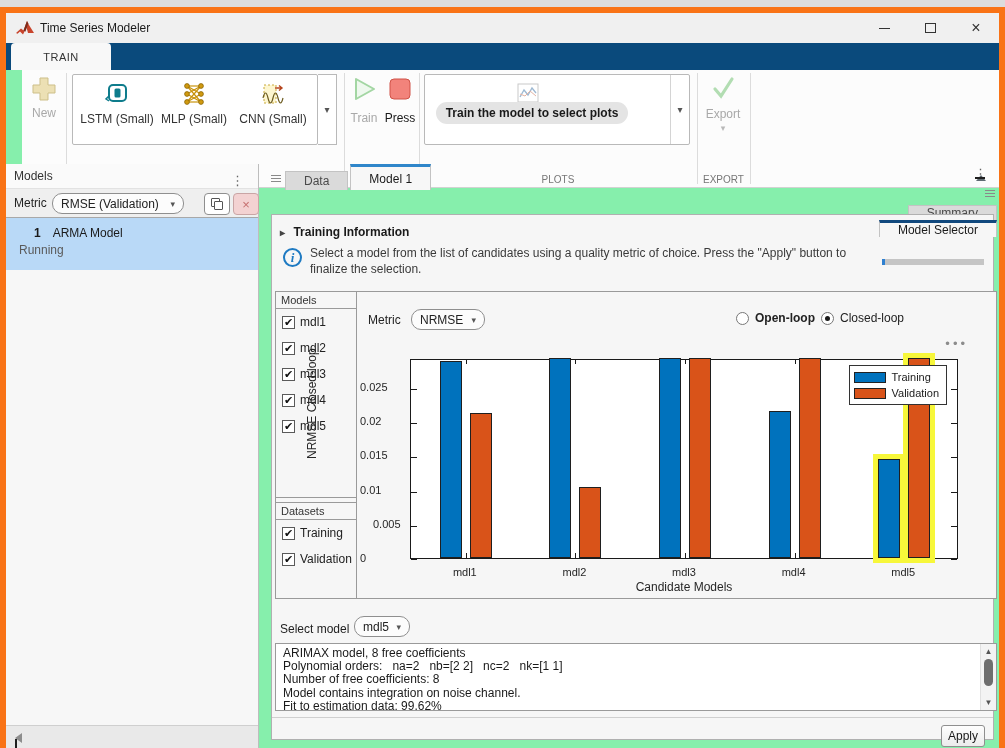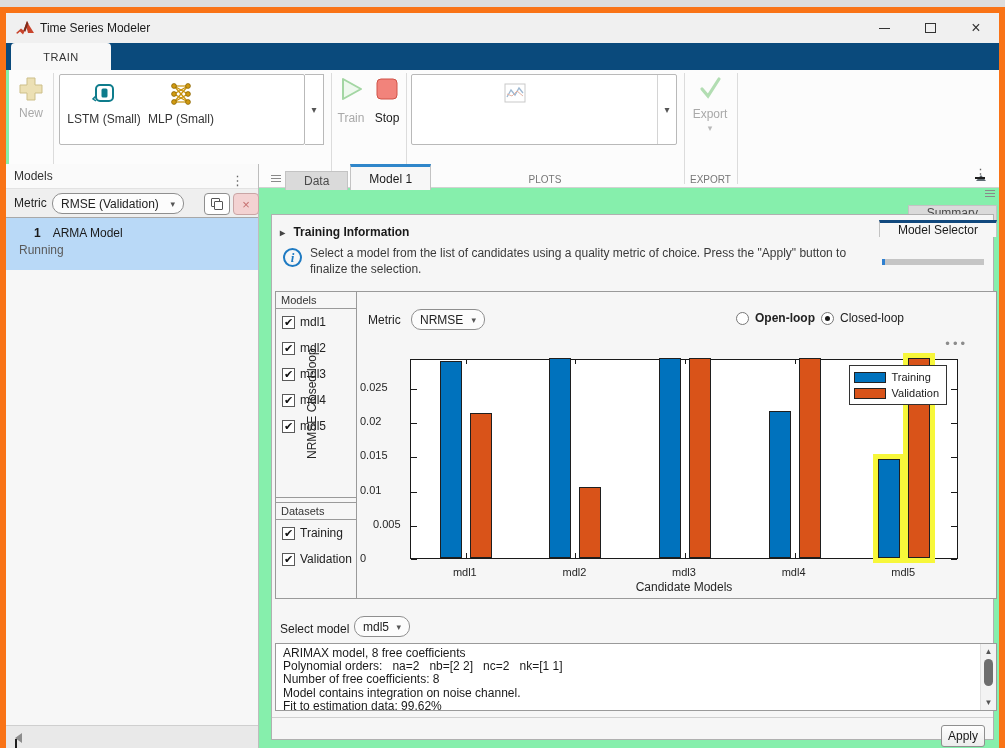--- a/index.html
+++ b/index.html
@@ -17,21 +17,21 @@
   .maxbox { width:11px; height:10px; border:1px solid #333; }
   .closex { font-size:16px; line-height:1; }
 
   
   #tabstrip { position:absolute; left:0; top:30px; right:0; height:27px; background:#0a4a7c; }
   .ribbon-tab { position:absolute; left:5px; bottom:0; width:100px; height:27px; background:#f8f8f8;
                 border-radius:4px 4px 0 0; display:flex; align-items:center; justify-content:center;
                 font-size:11px; letter-spacing:.5px; color:#333; }
 
   
-  #ribbon { position:absolute; left:3px; top:57px; right:0; height:118px; background:#fcfcfc;
+  #ribbon { position:absolute; left:16px; top:57px; right:0; height:118px; background:#fcfcfc;
             border-bottom:1px solid #d2d2d2; }
   .rib-sep { position:absolute; top:3px; bottom:3px; width:1px; background:#dcdcdc; }
   .sec-label { position:absolute; bottom:2px; font-size:10px; color:#767676; text-align:center; }
   .rib-btn-label { font-size:12px; text-align:center; }
   .disabled-label { color:#a9a9a9; }
   .gallery { position:absolute; top:4px; height:71px; background:#fff; border:1px solid #b9b9b9; border-radius:2px; }
   .gal-item { position:absolute; top:0; height:100%; text-align:center; }
   .gal-item .gicon { margin-top:7px; }
   .gal-item .glabel { margin-top:3px; font-size:12px; color:#333; }
   .gal-arrow { position:absolute; right:0; top:0; bottom:0; width:19px; border-left:1px solid #d4d4d4;
@@ -220,48 +220,57 @@
         <div class="glabel">MLP (Small)</div>
       </div>
       <div class="gal-item" style="left:6px;width:76px;">
         <svg class="gicon" width="26" height="24" viewBox="0 0 26 24">
           <rect x="5" y="3" width="17" height="16" rx="4" fill="none" stroke="#0e7c8c" stroke-width="2"></rect>
           <rect x="10.5" y="6.5" width="6" height="9" rx="1.5" fill="#0e7c8c"></rect>
           <path d="M5 14 l-3 3 l3 2" fill="none" stroke="#0e7c8c" stroke-width="1.5"></path>
         </svg>
         <div class="glabel">LSTM (Small)</div>
       </div>
+      <div class="gal-item" style="left:160px;width:80px;">
+        <svg class="gicon" width="26" height="24" viewBox="0 0 26 24">
+          <rect x="4" y="3" width="12" height="18" fill="#fdf6d0" stroke="#c8a93c" stroke-dasharray="2,2"></rect>
+          <path d="M3 16 q2.5 -10 5 0 t5 0 t5 0 t5 0" fill="none" stroke="#6b5a1e" stroke-width="1.2"></path>
+          <path d="M15 6 h7 m-3 -2.5 l3 2.5 l-3 2.5" fill="none" stroke="#b5451f" stroke-width="1.4"></path>
+        </svg>
+        <div class="glabel">CNN (Small)</div>
+      </div>
     </div>
     <div class="gal-arrow" style="position:absolute;left:296px;top:4px;height:71px;border:1px solid #b9b9b9;border-left:none;background:#fff;">
       <span>▾</span>
     </div>
     <div class="sec-label" style="left:44px;width:278px;">MODELS</div>
     <div class="rib-sep" style="left:322px;"></div>
 
     <div style="position:absolute;left:326px;top:6px;width:32px;text-align:center;">
       <svg width="26" height="26" viewBox="0 0 26 26">
         <polygon points="5,3 23,13 5,23" fill="#eef8ee" stroke="#a3d6a3" stroke-width="2" stroke-linejoin="round"></polygon>
       </svg>
       <div class="rib-btn-label disabled-label" style="margin-top:6px;">Train</div>
     </div>
     <div style="position:absolute;left:362px;top:6px;width:32px;text-align:center;">
       <svg width="26" height="26" viewBox="0 0 26 26">
         <rect x="3" y="3" width="20" height="20" rx="4" fill="#f2837b" stroke="#d05348"></rect>
       </svg>
-      <div class="rib-btn-label" style="margin-top:6px;color:#1a1a1a;">Stop</div>
+      <div class="rib-btn-label" style="margin-top:6px;color:#1a1a1a;">Press</div>
     </div>
     <div class="sec-label" style="left:322px;width:75px;">TRAIN</div>
     <div class="rib-sep" style="left:397px;"></div>
 
     <div class="gallery" style="left:402px;width:266px;">
       <svg style="position:absolute;left:92px;top:8px;" width="22" height="20" viewBox="0 0 22 20">
         <rect x="1" y="1" width="20" height="18" fill="#fff" stroke="#c9c9c9"></rect>
         <polyline points="3,14 7,7 11,12 15,5 19,10" fill="none" stroke="#9db8d2" stroke-width="1.3"></polyline>
         <polyline points="3,11 8,13 13,8 19,13" fill="none" stroke="#e4b4a4" stroke-width="1"></polyline>
       </svg>
+      <div class="pill" style="left:11px;top:27px;width:192px;">Train the model to select plots</div>
       <div class="gal-arrow">
         <span>▾</span>
       </div>
     </div>
     <div class="sec-label" style="left:397px;width:278px;">PLOTS</div>
     <div class="rib-sep" style="left:675px;"></div>
 
     <div style="position:absolute;left:679px;top:6px;width:44px;text-align:center;">
       <svg width="26" height="24" viewBox="0 0 26 24">
         <path d="M5 13 l6 7 L22 3" fill="none" stroke="#b2ddb2" stroke-width="3.2" stroke-linecap="round"></path>

